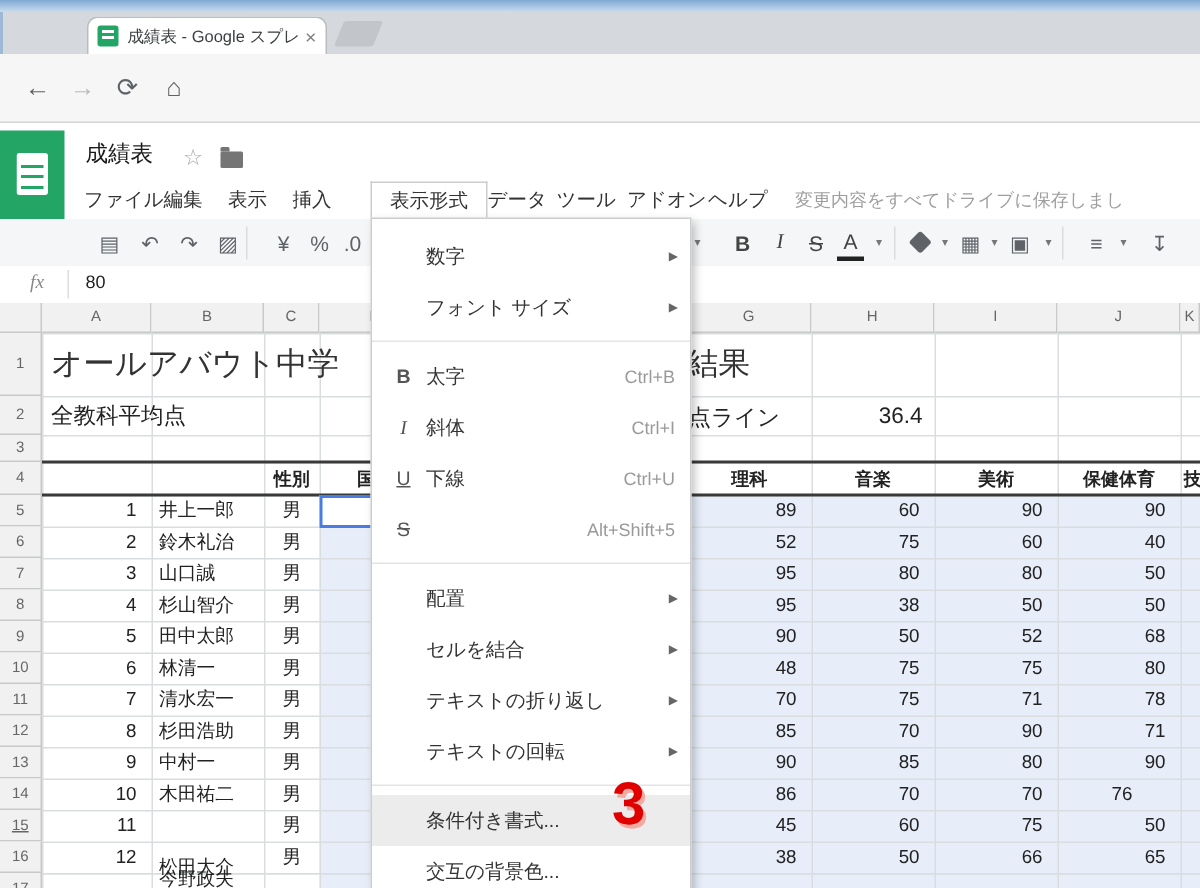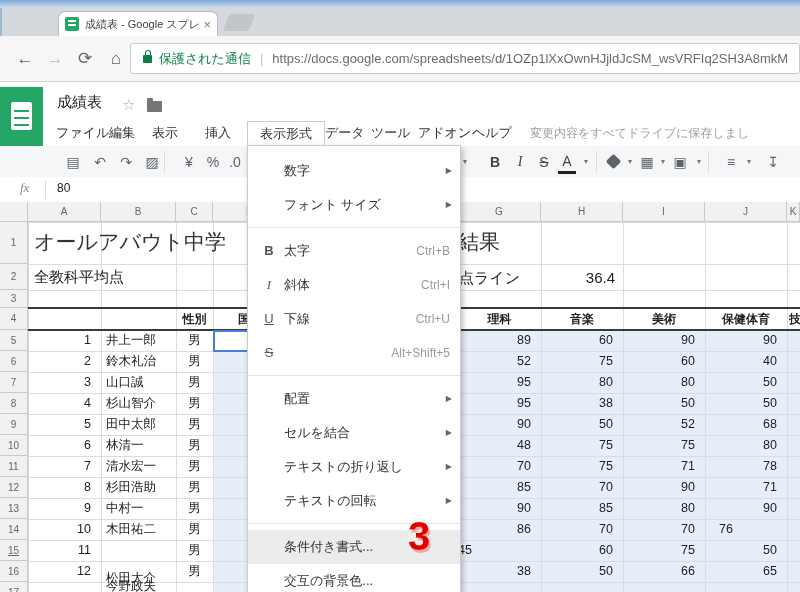--- a/index.html
+++ b/index.html
@@ -100,36 +100,30 @@
     <span class="tab-close">×</span>
   </div>
   <div class="abs newtab"></div>
   <div class="abs navbar"></div>
   <div id="navIcons">
       <div class="nav-ic" style="left: 12px; position: absolute;">←</div>
       <div class="nav-ic disabled" style="left: 42px; position: absolute;">→</div>
       <div class="nav-ic" style="left: 72px; position: absolute;">⟳</div>
       <div class="nav-ic" style="left: 103px; position: absolute;">⌂</div>
     </div>
-  <div class="abs omnibox">
-    <span class="lock"></span>
-    <span class="secure">保護された通信</span>
-    <span class="om-sep">|</span>
-    <span class="url">https://docs.google.com/spreadsheets/d/1OZp1lXxOwnHJjldJcSM_wsVRFIq2SH3A8mkM</span>
-  </div>
 
   <div class="abs gs-logo"></div>
   <div class="abs doc-title">成績表</div>
   <div class="abs star">☆</div>
   <div class="abs folder"></div>
   <div id="menubar">
       <div class="menubar-item" style="left: 50px; position: absolute;">ファイル</div>
       <div class="menubar-item" style="left: 103px; position: absolute;">編集</div>
       <div class="menubar-item" style="left: 146px; position: absolute;">表示</div>
-      <div class="menubar-item" style="left: 199px; position: absolute;">挿入</div>
+      <div class="menubar-item" style="left: 189px; position: absolute;">挿入</div>
       <div class="menubar-item active" style="left: 247px; position: absolute; width: 64px;">表示形式</div>
       <div class="menubar-item" style="left: 319px; position: absolute;">データ</div>
       <div class="menubar-item" style="left: 365px; position: absolute;">ツール</div>
       <div class="menubar-item" style="left: 412px; position: absolute;">アドオン</div>
       <div class="menubar-item" style="left: 466px; position: absolute;">ヘルプ</div>
     </div>
   <div class="abs save-status">変更内容をすべてドライブに保存しまし</div>
 
   <div class="abs sheet-toolbar"></div>
   <div id="toolbarIcons">
@@ -301,25 +295,25 @@
       <div class="cell" style="left: 458px; top: 498px; width: 73px; height: 21px; line-height: 21px; text-align: right; position: absolute;">90</div>
       <div class="cell" style="left: 541px; top: 498px; width: 72px; height: 21px; line-height: 21px; text-align: right; position: absolute;">85</div>
       <div class="cell" style="left: 623px; top: 498px; width: 72px; height: 21px; line-height: 21px; text-align: right; position: absolute;">80</div>
       <div class="cell" style="left: 705px; top: 498px; width: 72px; height: 21px; line-height: 21px; text-align: right; position: absolute;">90</div>
       <div class="cell" style="left: 28px; top: 519px; width: 63px; height: 21px; line-height: 21px; text-align: right; position: absolute;">10</div>
       <div class="cell" style="left: 106px; top: 519px; height: 21px; line-height: 21px; position: absolute;">木田祐二</div>
       <div class="cell" style="left: 176px; top: 519px; width: 37px; height: 21px; line-height: 21px; text-align: center; position: absolute;">男</div>
       <div class="cell" style="left: 458px; top: 519px; width: 73px; height: 21px; line-height: 21px; text-align: right; position: absolute;">86</div>
       <div class="cell" style="left: 541px; top: 519px; width: 72px; height: 21px; line-height: 21px; text-align: right; position: absolute;">70</div>
       <div class="cell" style="left: 623px; top: 519px; width: 72px; height: 21px; line-height: 21px; text-align: right; position: absolute;">70</div>
-      <div class="cell" style="left: 705px; top: 519px; width: 72px; height: 21px; line-height: 21px; text-align: left; position: absolute; padding-left: 14px;">76</div>
+      <div class="cell" style="left: 705px; top: 519px; width: 72px; height: 21px; line-height: 21px; text-align: center; position: absolute; padding-left: 14px;">76</div>
       <div class="cell" style="left: 28px; top: 540px; width: 63px; height: 21px; line-height: 21px; text-align: right; position: absolute;">11</div>
       <div class="cell" style="left: 106px; top: 568px; height: 21px; line-height: 21px; position: absolute;">松田大介</div>
       <div class="cell" style="left: 176px; top: 540px; width: 37px; height: 21px; line-height: 21px; text-align: center; position: absolute;">男</div>
-      <div class="cell" style="left: 458px; top: 540px; width: 73px; height: 21px; line-height: 21px; position: absolute;">45</div>
+      <div class="cell" style="left: 458px; top: 540px; width: 73px; height: 21px; line-height: 21px; text-align: right; position: absolute;">45</div>
       <div class="cell" style="left: 541px; top: 540px; width: 72px; height: 21px; line-height: 21px; text-align: right; position: absolute;">60</div>
       <div class="cell" style="left: 623px; top: 540px; width: 72px; height: 21px; line-height: 21px; text-align: right; position: absolute;">75</div>
       <div class="cell" style="left: 705px; top: 540px; width: 72px; height: 21px; line-height: 21px; text-align: right; position: absolute;">50</div>
       <div class="cell" style="left: 28px; top: 561px; width: 63px; height: 21px; line-height: 21px; text-align: right; position: absolute;">12</div>
       <div class="cell" style="left: 106px; top: 576px; height: 21px; line-height: 21px; position: absolute;">今野政夫</div>
       <div class="cell" style="left: 176px; top: 561px; width: 37px; height: 21px; line-height: 21px; text-align: center; position: absolute;">男</div>
       <div class="cell" style="left: 458px; top: 561px; width: 73px; height: 21px; line-height: 21px; text-align: right; position: absolute;">38</div>
       <div class="cell" style="left: 541px; top: 561px; width: 72px; height: 21px; line-height: 21px; text-align: right; position: absolute;">50</div>
       <div class="cell" style="left: 623px; top: 561px; width: 72px; height: 21px; line-height: 21px; text-align: right; position: absolute;">66</div>
       <div class="cell" style="left: 705px; top: 561px; width: 72px; height: 21px; line-height: 21px; text-align: right; position: absolute;">65</div>

